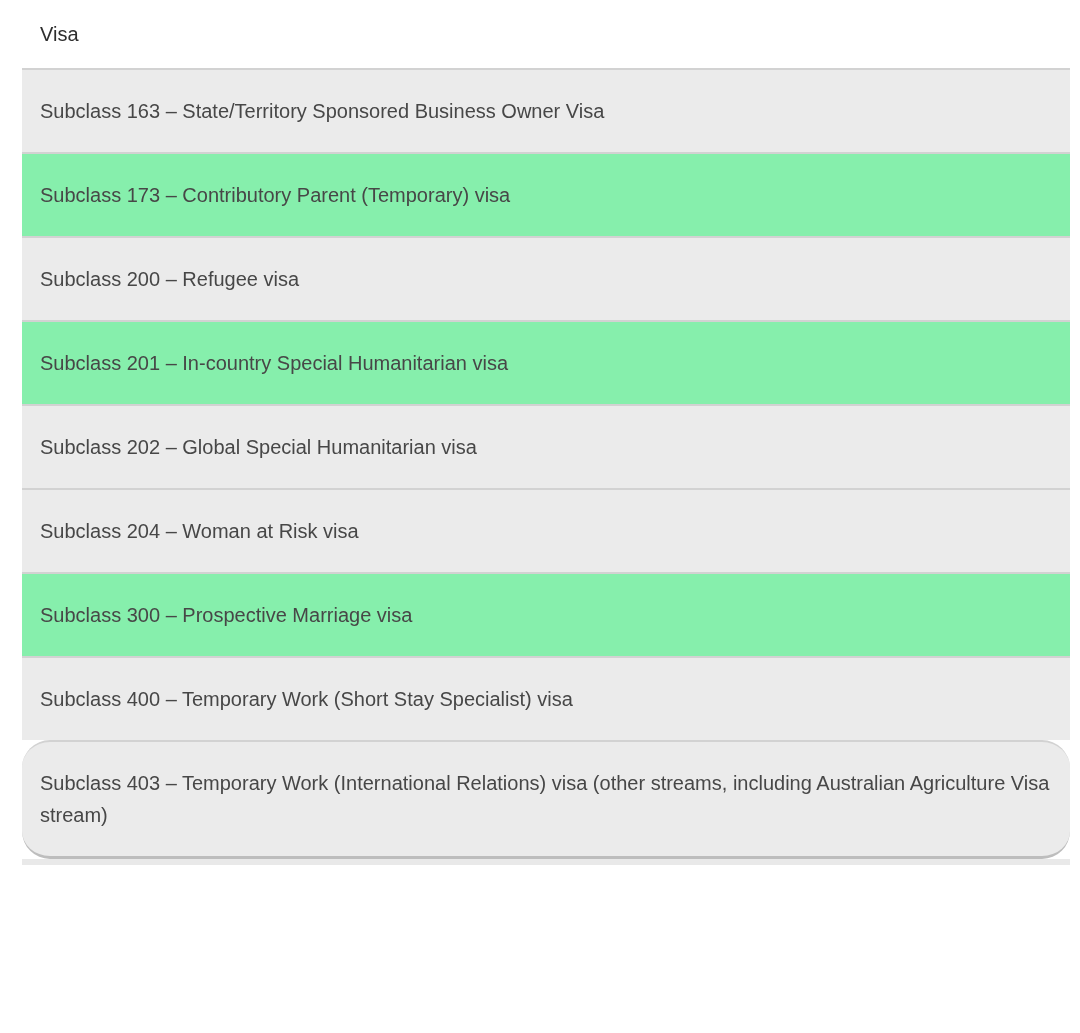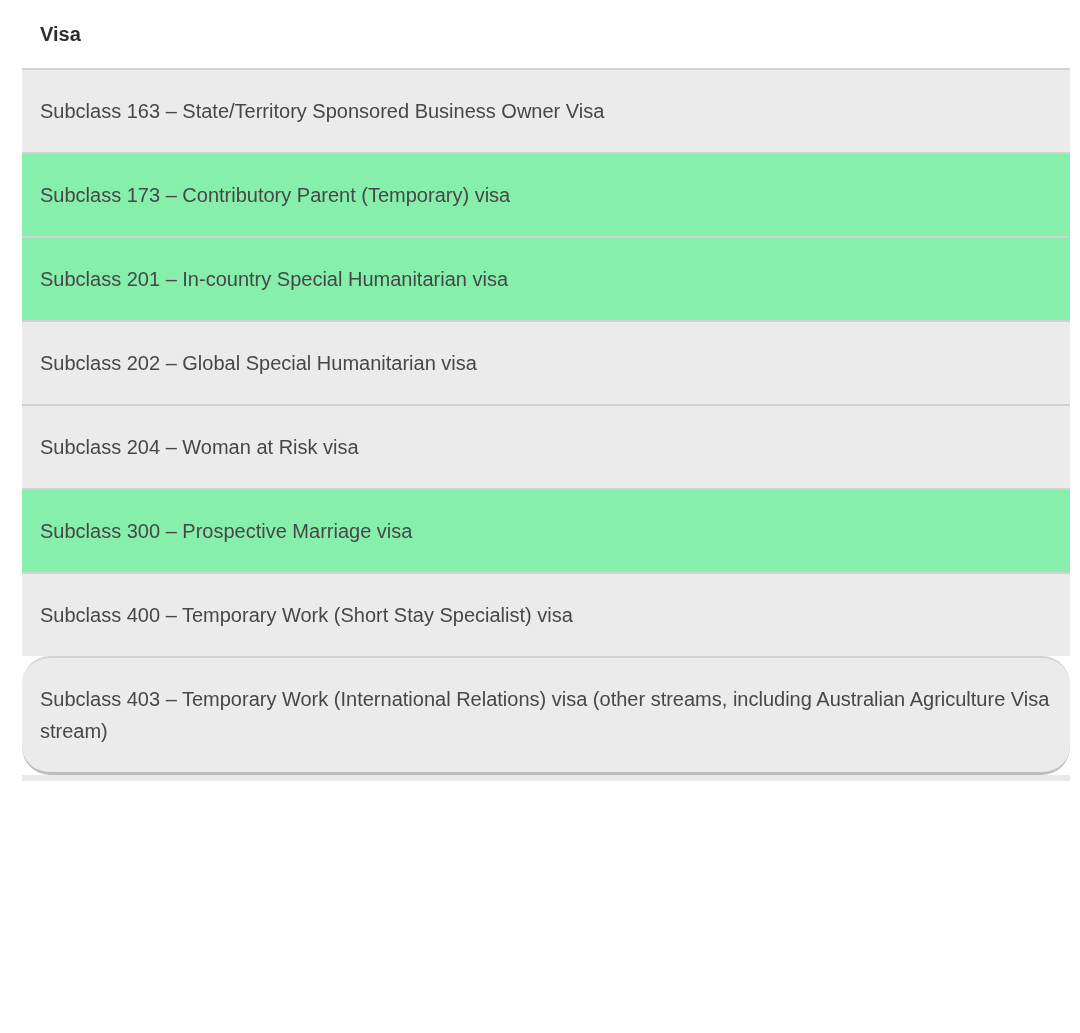--- a/index.html
+++ b/index.html
@@ -18,21 +18,21 @@
     width: 1048px;
     font-size: 20px;
     color: var(--text, #474747);
   }
   .thead-row .th {
     box-sizing: border-box;
     height: 68px;
     display: flex;
     align-items: center;
     padding: 0 18px;
-    font-weight: 700;
+    font-weight: 400;
     color: var(--header-text, #2e2e2e);
     background: #ffffff;
   }
   .row {
     box-sizing: border-box;
     padding: 25px 18px;
     line-height: 32px;
     border-top: 2px solid var(--row-border, #d2d2d2);
     background: #86efac;
   }
@@ -55,20 +55,23 @@
   <div class="thead-row">
     <div class="th">Visa</div>
   </div>
 
   <div class="row stripe">
     <span>Subclass 163 – State/Territory Sponsored Business Owner Visa</span>
   </div>
   <div class="row">
     <span>Subclass 173 – Contributory Parent (Temporary) visa</span>
   </div>
+  <div class="row stripe">
+    <span>Subclass 200 – Refugee visa</span>
+  </div>
   <div class="row">
     <span>Subclass 201 – In-country Special Humanitarian visa</span>
   </div>
   <div class="row stripe">
     <span>Subclass 202 – Global Special Humanitarian visa</span>
   </div>
   <div class="row stripe">
     <span>Subclass 204 – Woman at Risk visa</span>
   </div>
   <div class="row">

